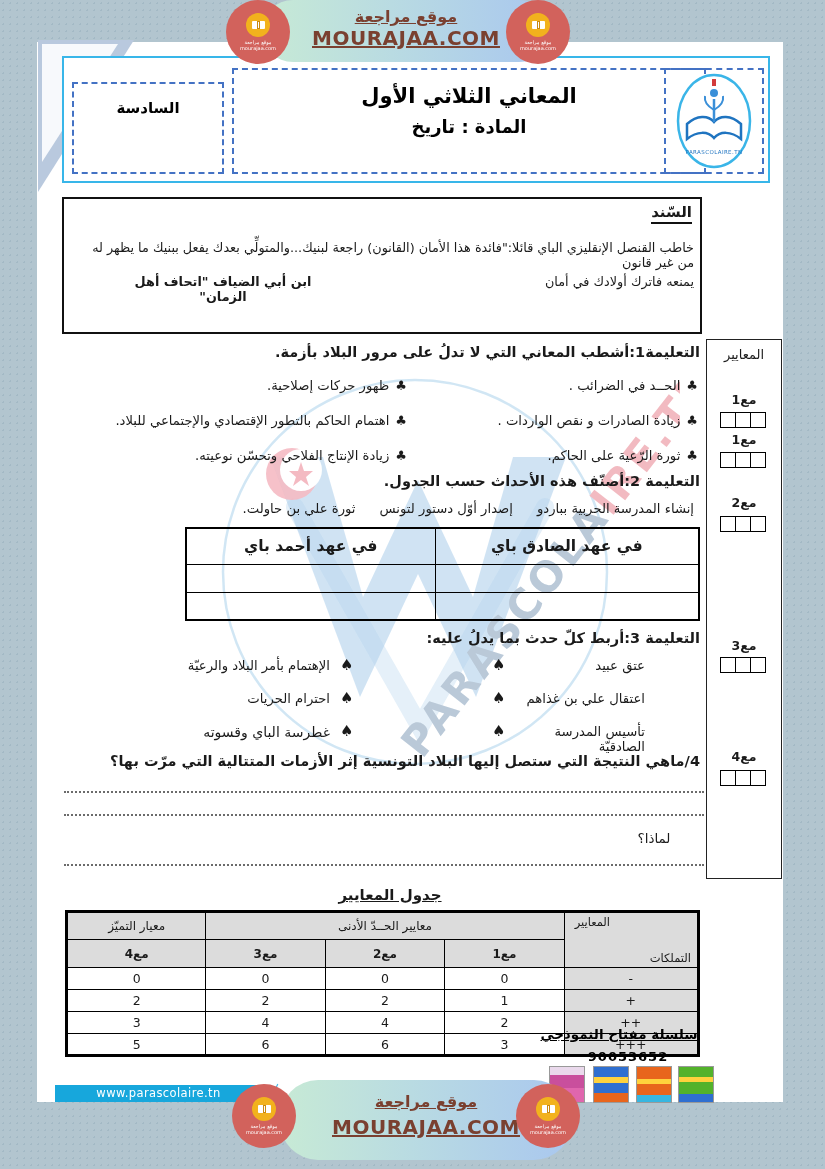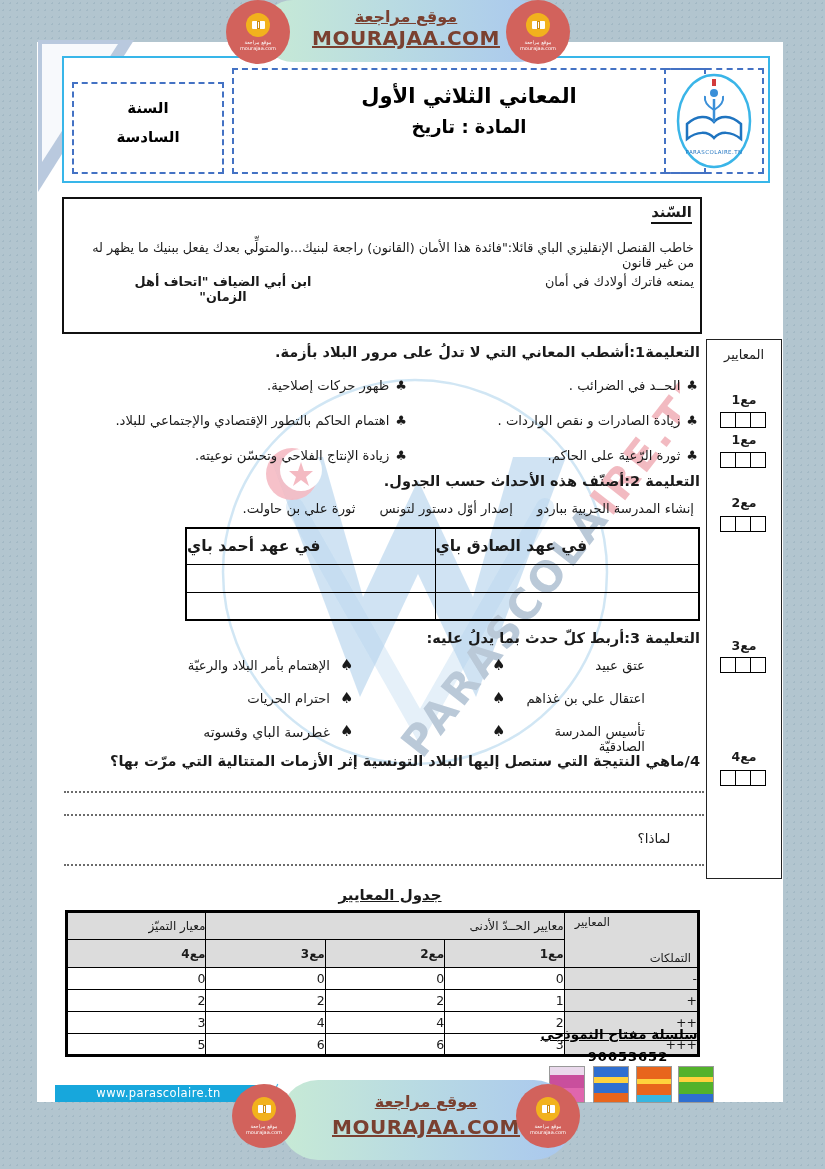--- a/index.html
+++ b/index.html
@@ -44,37 +44,37 @@
   .doc-line { font-size:12.8px; }
 
   
   .task-heading { font-weight:bold; font-size:14.5px; text-align:right; }
   .bullet-item { display:flex; direction:rtl; gap:6px; font-size:13.2px; }
   .club { font-size:13px; line-height:1.3; }
   .spade { font-size:15px; }
 
   .t2-table { left:185px; top:527px; width:515px; border-collapse:collapse; direction:rtl; }
   .t2-table td { border:1.6px solid #000; }
-  .t2-table .hd { height:36px; font-weight:bold; font-size:15.5px; text-align:left; }
+  .t2-table .hd { height:36px; font-weight:bold; font-size:15.5px; text-align:center; }
   .t2-table .empty { height:28px; }
   .t2-table { border:2.5px solid #000; }
 
   .dots { border-bottom:2px dotted #6b6b6b; width:640px; left:64px; height:0; }
 
   
   .margin-col { left:706px; top:339px; width:76px; height:540px; border:1.5px solid #222; background:#fff; z-index:2; }
   .m-label { width:76px; text-align:center; font-weight:bold; font-size:12.5px; direction:rtl; }
   .m-boxes { display:flex; left:720px; }
   .m-cell { width:16px; height:16px; border:1px solid #000; margin-left:-1px; background:transparent; }
 
   
   .crit-title { left:300px; top:886px; width:180px; text-align:center; font-weight:bold; font-size:15px; }
   .crit-title span { text-decoration:underline; }
   .crit { left:65px; top:910px; width:635px; border-collapse:collapse; direction:rtl; font-size:12px; border:3px solid #000; }
-  .crit td { border:1.2px solid #000; }
+  .crit td { border:1.2px solid #000; text-align:center; }
   .crit .gray { background:#dcdcdc; }
   .crit .hrow { height:28px; font-size:12px; }
   .crit .drow { height:22px; font-size:12.5px; }
   .corner { position:relative; }
   .corner .c-top { position:absolute; top:2px; left:10px; font-size:11.5px; }
   .corner .c-bot { position:absolute; bottom:2px; right:6px; font-size:11.5px; }
   .overlay-series { left:533px; top:1026px; width:172px; text-align:center; font-weight:bold;
                     font-size:13.5px; text-decoration:underline; z-index:3; direction:rtl; white-space:nowrap; }
   .phone { left:583px; top:1049px; width:90px; text-align:center; font-weight:bold; font-size:13px; z-index:3; letter-spacing:1px; }
 
@@ -105,21 +105,20 @@
     <circle cx="122" cy="112" r="26" fill="#f2a9b4" opacity="0.9"></circle>
     <circle cx="131" cy="108" r="21" fill="#ffffff"></circle>
     <polygon points="131,100 134,109 143,109 136,115 139,124 131,118 123,124 126,115 119,109 128,109" fill="#f2a9b4"></polygon>
     <text transform="translate(252,398) rotate(-52)" font-size="42" font-weight="bold" letter-spacing="3" font-family="DejaVu Sans, sans-serif">
       <tspan fill="#a9bccf">PARASCOLA</tspan><tspan fill="#efaab2">IRE.TN</tspan>
     </text>
   </svg>
 
   <div class="abs header-box">
     <div class="dashed grade-box">
-      <div>السنة</div>
       <div>السادسة</div>
     </div>
     <div class="dashed title-box">
       <div class="exam-title">المعاني الثلاثي الأول</div>
       <div class="subject-line">المادة : تاريخ</div>
     </div>
     <div class="dashed logo-box">
       <svg width="78" height="98">
         <ellipse cx="39" cy="49" rx="36" ry="46" fill="#fff" stroke="#3ab5e8" stroke-width="2.5"></ellipse>
         <path d="M12,52 C22,43 33,43 39,50 C45,43 56,43 66,52 L66,67 C56,59 45,59 39,66 C33,59 22,59 12,67 Z" fill="#fff" stroke="#1f74c0" stroke-width="2.5"></path>

